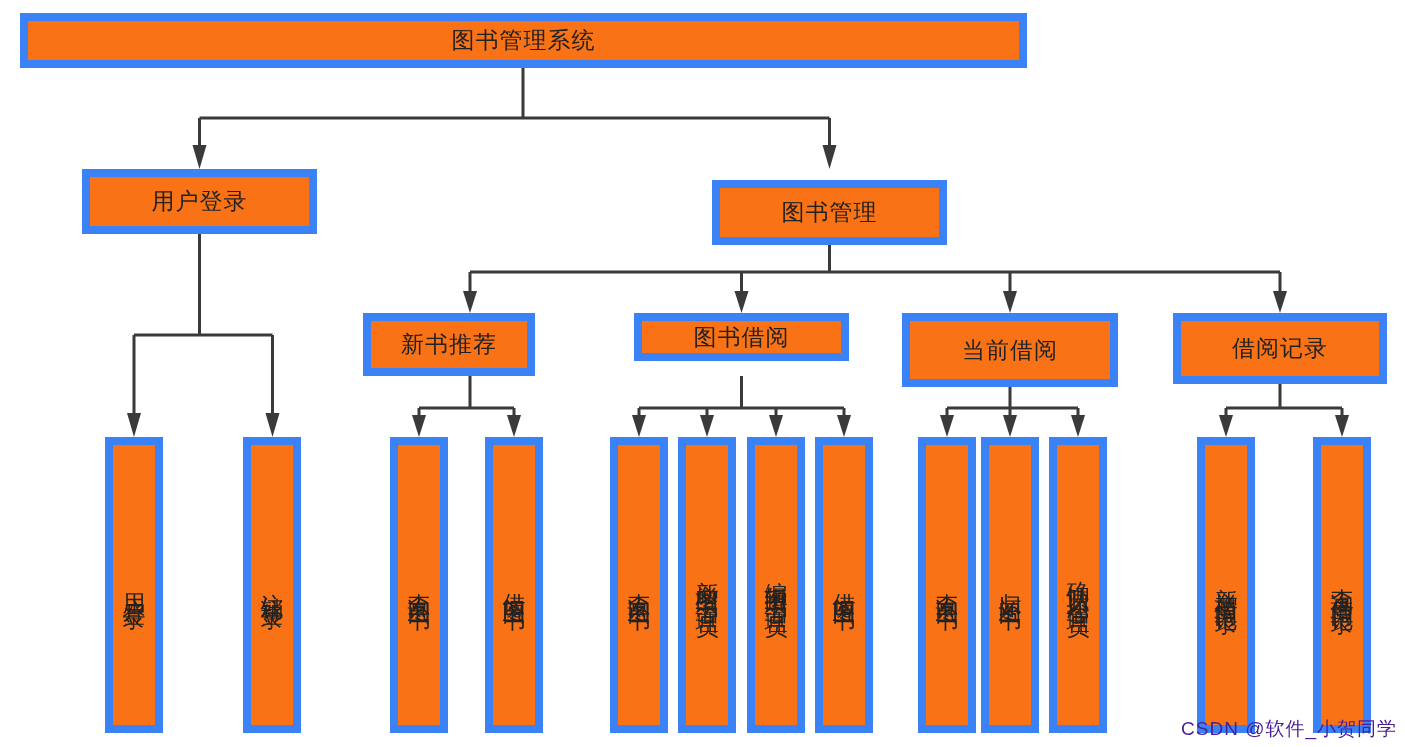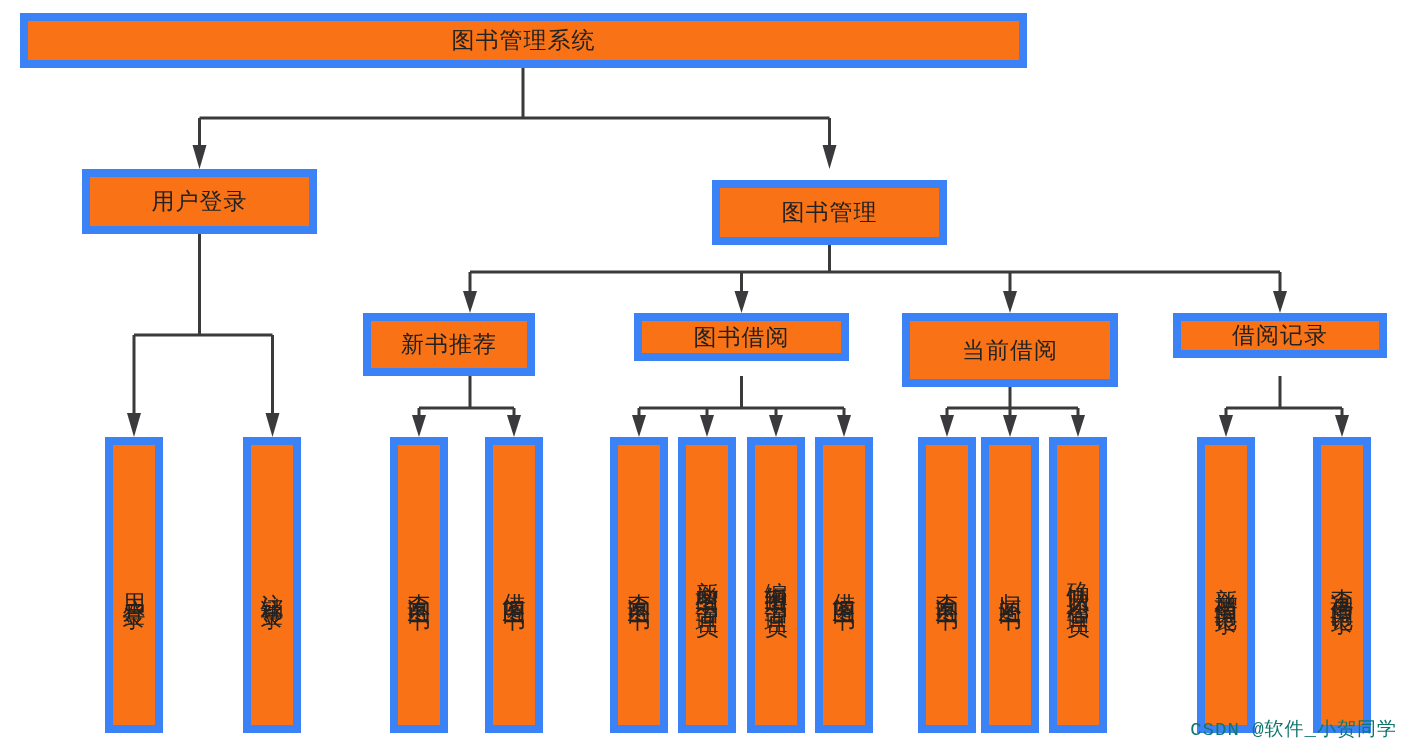--- a/index.html
+++ b/index.html
@@ -40,25 +40,24 @@
     writing-mode: vertical-rl;
     text-orientation: mixed;
     letter-spacing: 5px;
     line-height: 1;
   }
   .watermark {
     position: absolute;
     top: 716px;
     right: 8px;
     font-size: 19px;
-    color: #0f766e;
+    color: #4c1d95;
     letter-spacing: 1px;
     white-space: nowrap;
     z-index: 5;
-    font-family: Liberation Mono, monospace;
   }
 </style>
 </head>
 <body>
 
 <div class="canvas">
 
   <svg class="wires" viewBox="0 0 1405 747" xmlns="http://www.w3.org/2000/svg">
 
     <g>
@@ -110,21 +109,21 @@
   </svg>
 
   <div class="node h" style="left:20px; top:13px; width:1007px; height:55px;">图书管理系统</div>
 
   <div class="node h" style="left:82px; top:169px; width:235px; height:65px;">用户登录</div>
   <div class="node h" style="left:712px; top:180px; width:235px; height:65px;">图书管理</div>
 
   <div class="node h" style="left:363px; top:313px; width:172px; height:63px;">新书推荐</div>
   <div class="node h" style="left:634px; top:313px; width:215px; height:48px;">图书借阅</div>
   <div class="node h" style="left:902px; top:313px; width:216px; height:74px;">当前借阅</div>
-  <div class="node h" style="left:1173px; top:313px; width:214px; height:45px;">借阅记录</div>
+  <div class="node h" style="left:1173px; top:313px; width:214px; height:71px;">借阅记录</div>
 
   <div class="node v" style="left:105px; top:437px; width:58px; height:296px;">用户登录</div>
   <div class="node v" style="left:243px; top:437px; width:58px; height:296px;">注销登录</div>
 
   <div class="node v" style="left:390px; top:437px; width:58px; height:296px;">查询图书</div>
   <div class="node v" style="left:485px; top:437px; width:58px; height:296px;">借阅图书</div>
 
   <div class="node v" style="left:610px; top:437px; width:58px; height:296px;">查询图书</div>
   <div class="node v" style="left:678px; top:437px; width:58px; height:296px;">新增图书（管理员）</div>
   <div class="node v" style="left:747px; top:437px; width:58px; height:296px;">编辑图书（管理员）</div>

